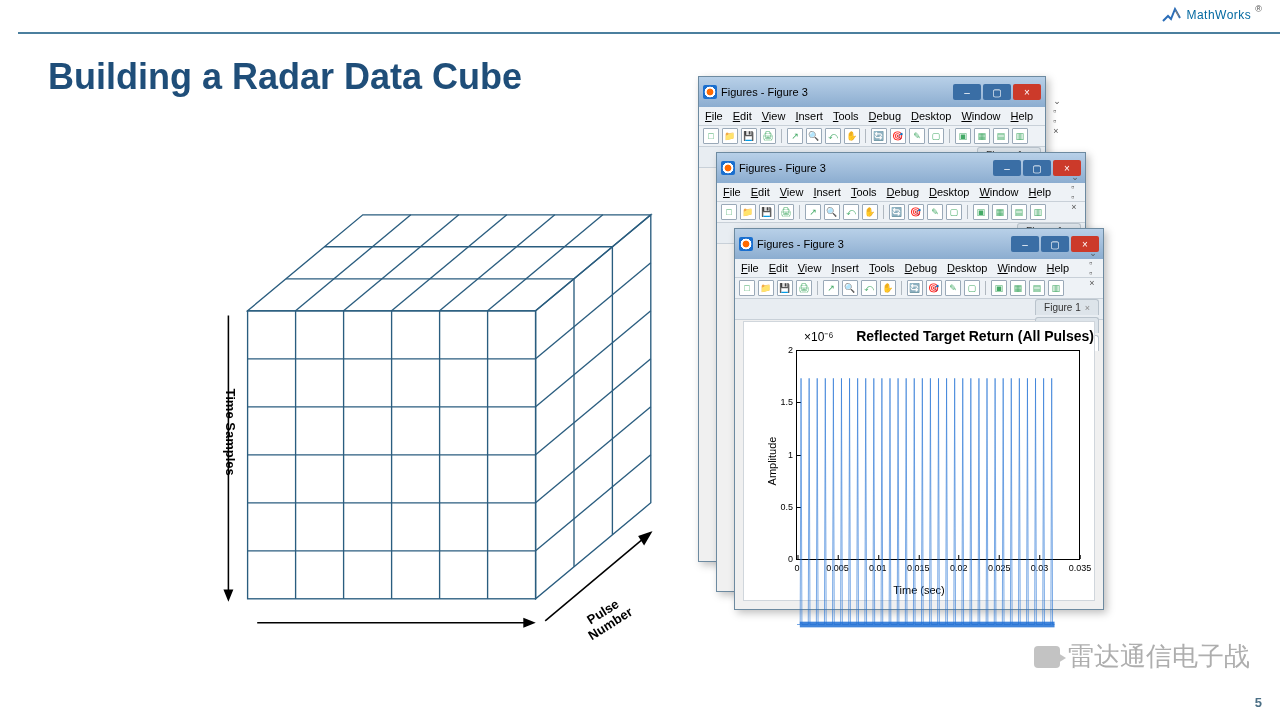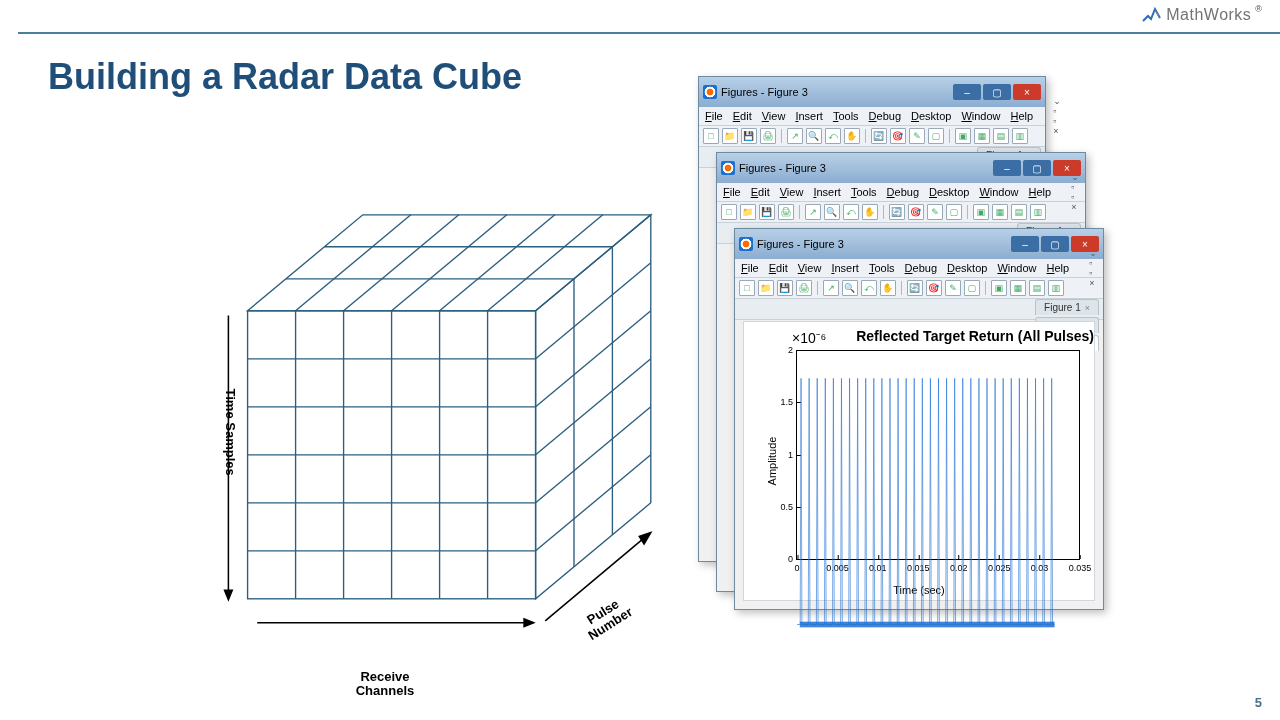--- a/index.html
+++ b/index.html
@@ -1,20 +1,20 @@
 <!DOCTYPE html>
 <html><head>
 <meta charset="utf-8">
 <style>
   html,body{margin:0;padding:0;width:1280px;height:720px;background:#fff;
     font-family:Arial,Helvetica,sans-serif;overflow:hidden;color:#000;}
   .slide{position:relative;width:100%;height:100%;}
   .top-rule{position:absolute;left:18px;right:0;top:32px;height:2px;background:#4b7f9e;}
   .brand{position:absolute;right:18px;top:6px;display:flex;align-items:center;gap:4px;}
-  .brand-name{font-size:16px;color:#737373;letter-spacing:0.5px;}
+  .brand-name{font-size:12px;color:#0369a1;letter-spacing:0.5px;}
   .brand-r{font-size:9px;color:#4c4c4c;position:relative;top:-6px;}
   .title{position:absolute;left:48px;top:56px;font-size:36px;font-weight:bold;
     color:#1f4e79;}
   .page-no{position:absolute;right:18px;bottom:10px;font-size:13px;color:#4b6f85;
     font-weight:bold;}
   .watermark{position:absolute;right:30px;bottom:46px;font-size:26px;color:#a0a0a0;
     opacity:0.85;display:flex;align-items:center;gap:8px;}
   .wm-icon{width:26px;height:22px;border-radius:4px;background:#b9b9b9;position:relative;}
   .wm-icon::after{content:"";position:absolute;right:-6px;top:7px;width:0;height:0;
     border-left:8px solid #b9b9b9;border-top:5px solid transparent;
@@ -61,21 +61,21 @@
     padding:0 4px;gap:2px;border-bottom:1px solid #c8d0d8;flex-direction:column;}
   .tab{font-size:10px;padding:2px 8px;background:#dde4ea;
     border:1px solid #b9c3cc;border-bottom:none;border-radius:3px 3px 0 0;
     display:flex;gap:4px;align-items:center;color:#333;}
   .tab.active{background:#ffffff;}
   .tab .x{font-size:9px;color:#888;}
   .plot-area{background:#fff;position:absolute;left:8px;right:8px;top:92px;bottom:8px;
     border:1px solid #d0d6dc;}
   .axes{position:absolute;left:52px;right:14px;top:28px;bottom:40px;
     border-left:1px solid #000;border-bottom:1px solid #000;}
-  .yexp{position:absolute;left:48px;top:6px;font-size:14px;}
+  .yexp{position:absolute;left:60px;top:6px;font-size:12px;}
   .chart-title{position:absolute;left:0;right:0;top:6px;text-align:right;
     font-size:14px;font-weight:bold;}
   .ylabel{position:absolute;left:4px;top:50%;transform:translateY(-50%) rotate(-90deg);
     font-size:11px;}
   .xlabel{position:absolute;left:0;right:0;bottom:4px;text-align:center;font-size:11px;}
   .ytick{position:absolute;right:100%;font-size:9px;padding-right:4px;
     transform:translateY(-50%);}
   .ytick::after{content:"";position:absolute;right:-4px;top:50%;width:4px;height:1px;
     background:#000;}
   .xtick{position:absolute;top:100%;font-size:9px;transform:translateX(-50%);
@@ -147,21 +147,20 @@
       <g stroke="#000" stroke-width="1.6" fill="#000">
         <line x1="20" y1="110" x2="20" y2="400"></line>
         <polygon points="20,406 16,396 24,396"></polygon>
         <line x1="50" y1="430" x2="330" y2="430"></line>
         <polygon points="338,430 328,426 328,434"></polygon>
         <line x1="350" y1="428" x2="455" y2="340"></line>
         <polygon points="460,336 448,340 453,348"></polygon>
       </g>
     </svg>
     <div class="cube-label lbl-time">Time Samples</div>
-    <div class="cube-label lbl-recv">Receive<br>Channels</div>
     <div class="cube-label lbl-pulse">Pulse<br>Number</div>
   </div>
 
   <div id="win-host">
       <div class="win win1">
     <div class="titlebar">
       <span class="tb-ico"></span>
       <span class="tb-text">Figures - Figure 3</span>
       <span class="tb-btns">
         <span class="tb-btn tb-min">–</span>
@@ -332,14 +331,18 @@
             <div class="xtick" style="left: 100%;">0.035</div>
             <svg class="pulses" viewBox="0 0 100 100" preserveAspectRatio="none">
               <path d="M 0 97 L 1.1285714285714286 97 L 1.4285714285714286 10 L 1.7285714285714286 97 L 3.985714285714285 97 L 4.285714285714285 10 L 4.5857142857142845 97 L 6.8428571428571425 97 L 7.142857142857142 10 L 7.442857142857142 97 L 9.7 97 L 10 10 L 10.3 97 L 12.557142857142859 97 L 12.85714285714286 10 L 13.15714285714286 97 L 15.414285714285711 97 L 15.714285714285712 10 L 16.014285714285712 97 L 18.271428571428572 97 L 18.571428571428573 10 L 18.871428571428574 97 L 21.128571428571423 97 L 21.428571428571423 10 L 21.728571428571424 97 L 23.985714285714284 97 L 24.285714285714285 10 L 24.585714285714285 97 L 26.842857142857145 97 L 27.142857142857146 10 L 27.442857142857147 97 L 29.7 97 L 30 10 L 30.3 97 L 32.55714285714286 97 L 32.857142857142854 10 L 33.15714285714285 97 L 35.41428571428572 97 L 35.714285714285715 10 L 36.01428571428571 97 L 38.27142857142858 97 L 38.57142857142858 10 L 38.871428571428574 97 L 41.128571428571426 97 L 41.42857142857142 10 L 41.72857142857142 97 L 43.98571428571429 97 L 44.285714285714285 10 L 44.58571428571428 97 L 46.84285714285714 97 L 47.14285714285714 10 L 47.442857142857136 97 L 49.7 97 L 50 10 L 50.3 97 L 52.557142857142864 97 L 52.85714285714286 10 L 53.15714285714286 97 L 55.41428571428571 97 L 55.71428571428571 10 L 56.014285714285705 97 L 58.271428571428565 97 L 58.57142857142856 10 L 58.87142857142856 97 L 61.12857142857143 97 L 61.42857142857143 10 L 61.72857142857143 97 L 63.98571428571428 97 L 64.28571428571428 10 L 64.58571428571427 97 L 66.84285714285714 97 L 67.14285714285714 10 L 67.44285714285714 97 L 69.7 97 L 70 10 L 70.3 97 L 72.55714285714285 97 L 72.85714285714285 10 L 73.15714285714284 97 L 75.41428571428571 97 L 75.71428571428571 10 L 76.0142857142857 97 L 78.27142857142857 97 L 78.57142857142857 10 L 78.87142857142857 97 L 81.12857142857143 97 L 81.42857142857143 10 L 81.72857142857143 97 L 83.9857142857143 97 L 84.28571428571429 10 L 84.58571428571429 97 L 86.84285714285714 97 L 87.14285714285714 10 L 87.44285714285714 97 L 89.69999999999999 97 L 89.99999999999999 10 L 90.29999999999998 97 L 90.99999999999999 97" stroke="#1f6fd4" stroke-width="0.6" fill="none" vector-effect="non-scaling-stroke"></path>
               <rect x="1" width="90.00" y="96.00" height="2" fill="#1f6fd4" opacity="0.85"></rect>
             </svg>
           </div>
         </div>
   </div>
     </div>
 
+  <div class="watermark">
+    <span class="wm-icon"></span>
+    <span>雷达通信电子战</span>
+  </div>
   <div class="page-no">5</div>
 </div>
 
 </body></html>

